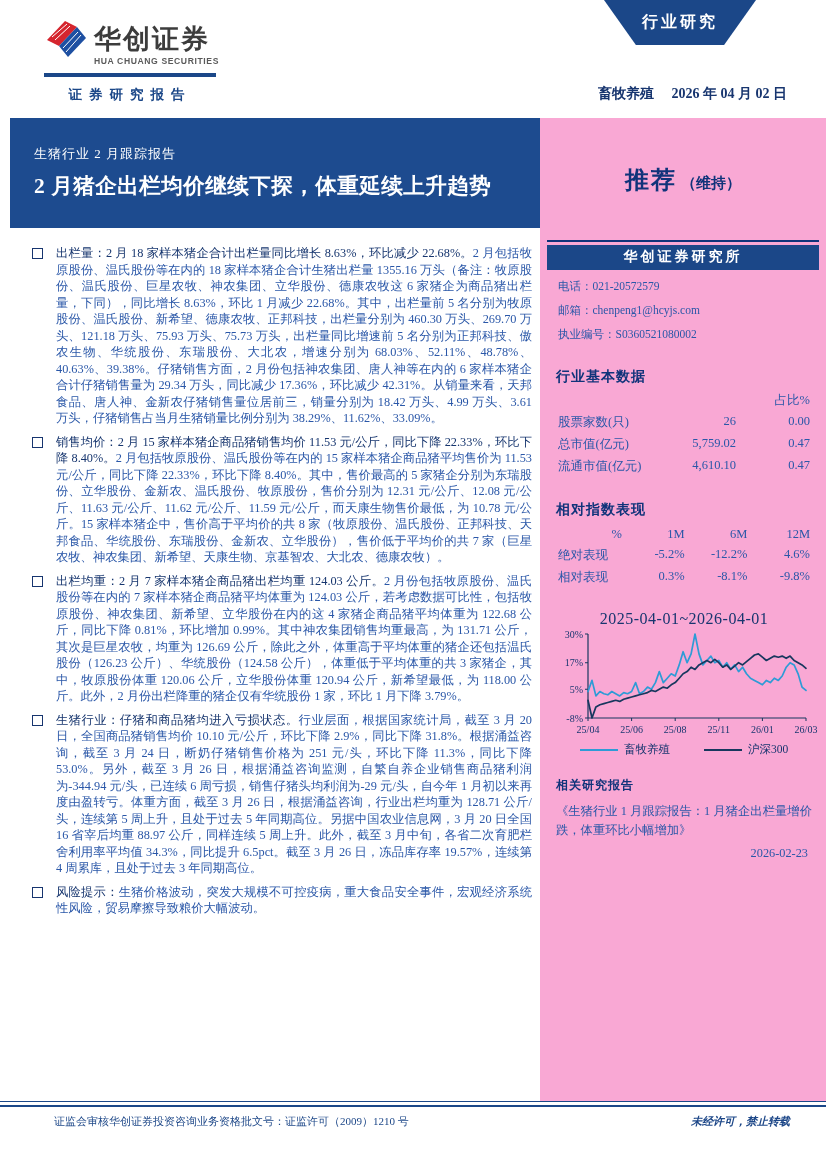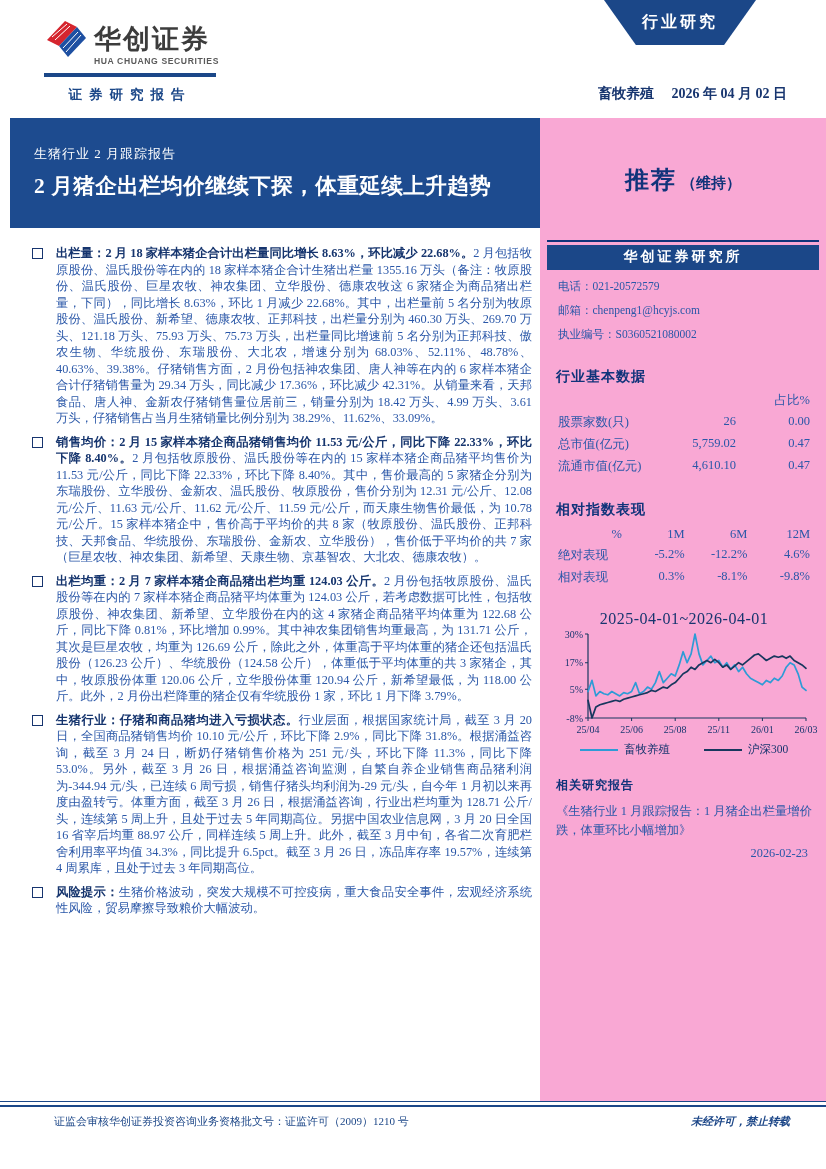--- a/index.html
+++ b/index.html
@@ -31,21 +31,21 @@
   .side-col { width:286px; flex:none; background:#f9a8d4; height:983px; box-sizing:border-box; }
   
   .banner { margin-left:10px; background:#1d4b8f; color:#ffffff; padding:27px 22px 12px 24px; box-sizing:border-box; min-height:110px; }
   .kicker { font-size:13px; letter-spacing:1px; }
   .big-title { font-size:21.5px; font-weight:bold; line-height:1.5; margin-top:7px; letter-spacing:0.5px; }
   
   .bullets { margin:17px 8px 0 32px; }
   .bullet { display:flex; margin-bottom:7px; }
   .bullet-marker { width:9px; height:9px; border:1.6px solid #17356f; flex:none; margin:3px 13px 0 0; background:transparent; }
   .bullet-text { font-size:12.3px; line-height:16.5px; text-align:justify; color:#2a57a8; width:497px; }
-  .lead { font-weight:bold; color:#16356e; }
+  .lead { font-weight:normal; color:#16356e; }
   
   .rating-row { text-align:center; margin-top:46px; color:#10337a; white-space:nowrap; }
   .rating-main { font-size:24px; font-weight:bold; letter-spacing:2px; }
   .rating-sub { font-size:15px; font-weight:bold; }
   .side-divider { border-top:2px solid #10337a; margin:44px 7px 3px 7px; }
   .org-bar { background:#1b4788; color:#fff; text-align:center; font-weight:bold; font-size:14px; padding:3px 0 4px; margin:0 7px; letter-spacing:3px; }
   .analyst { margin:17px 0 0 18px; font-weight:bold; font-size:14px; color:#10337a; letter-spacing:1px; }
   .contact-line { margin:9px 0 0 18px; font-size:11.5px; color:#2a57a8; }
   .section-title { margin:26px 0 0 16px; font-size:14px; font-weight:bold; color:#10337a; letter-spacing:1px; }
   .basic-table { margin:6px 16px 0 18px; font-size:12.5px; color:#2a57a8; }

